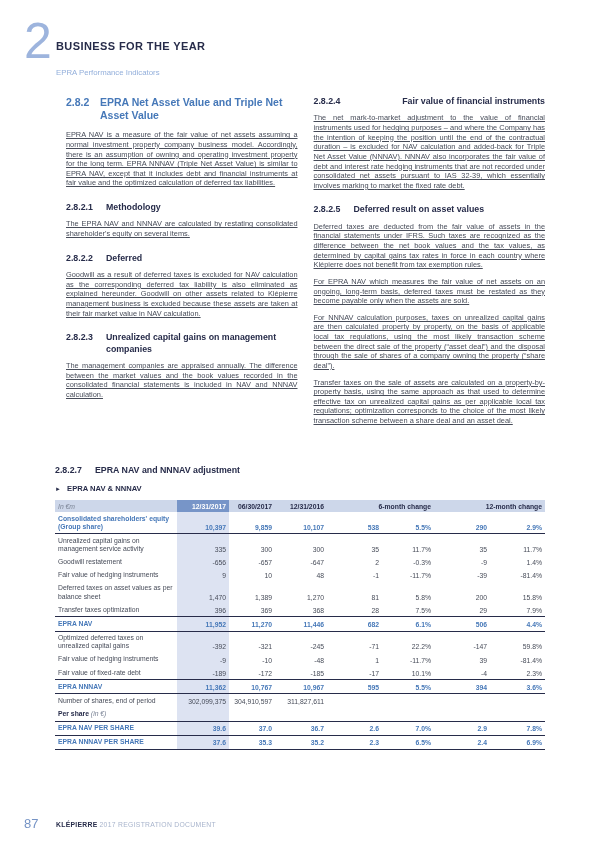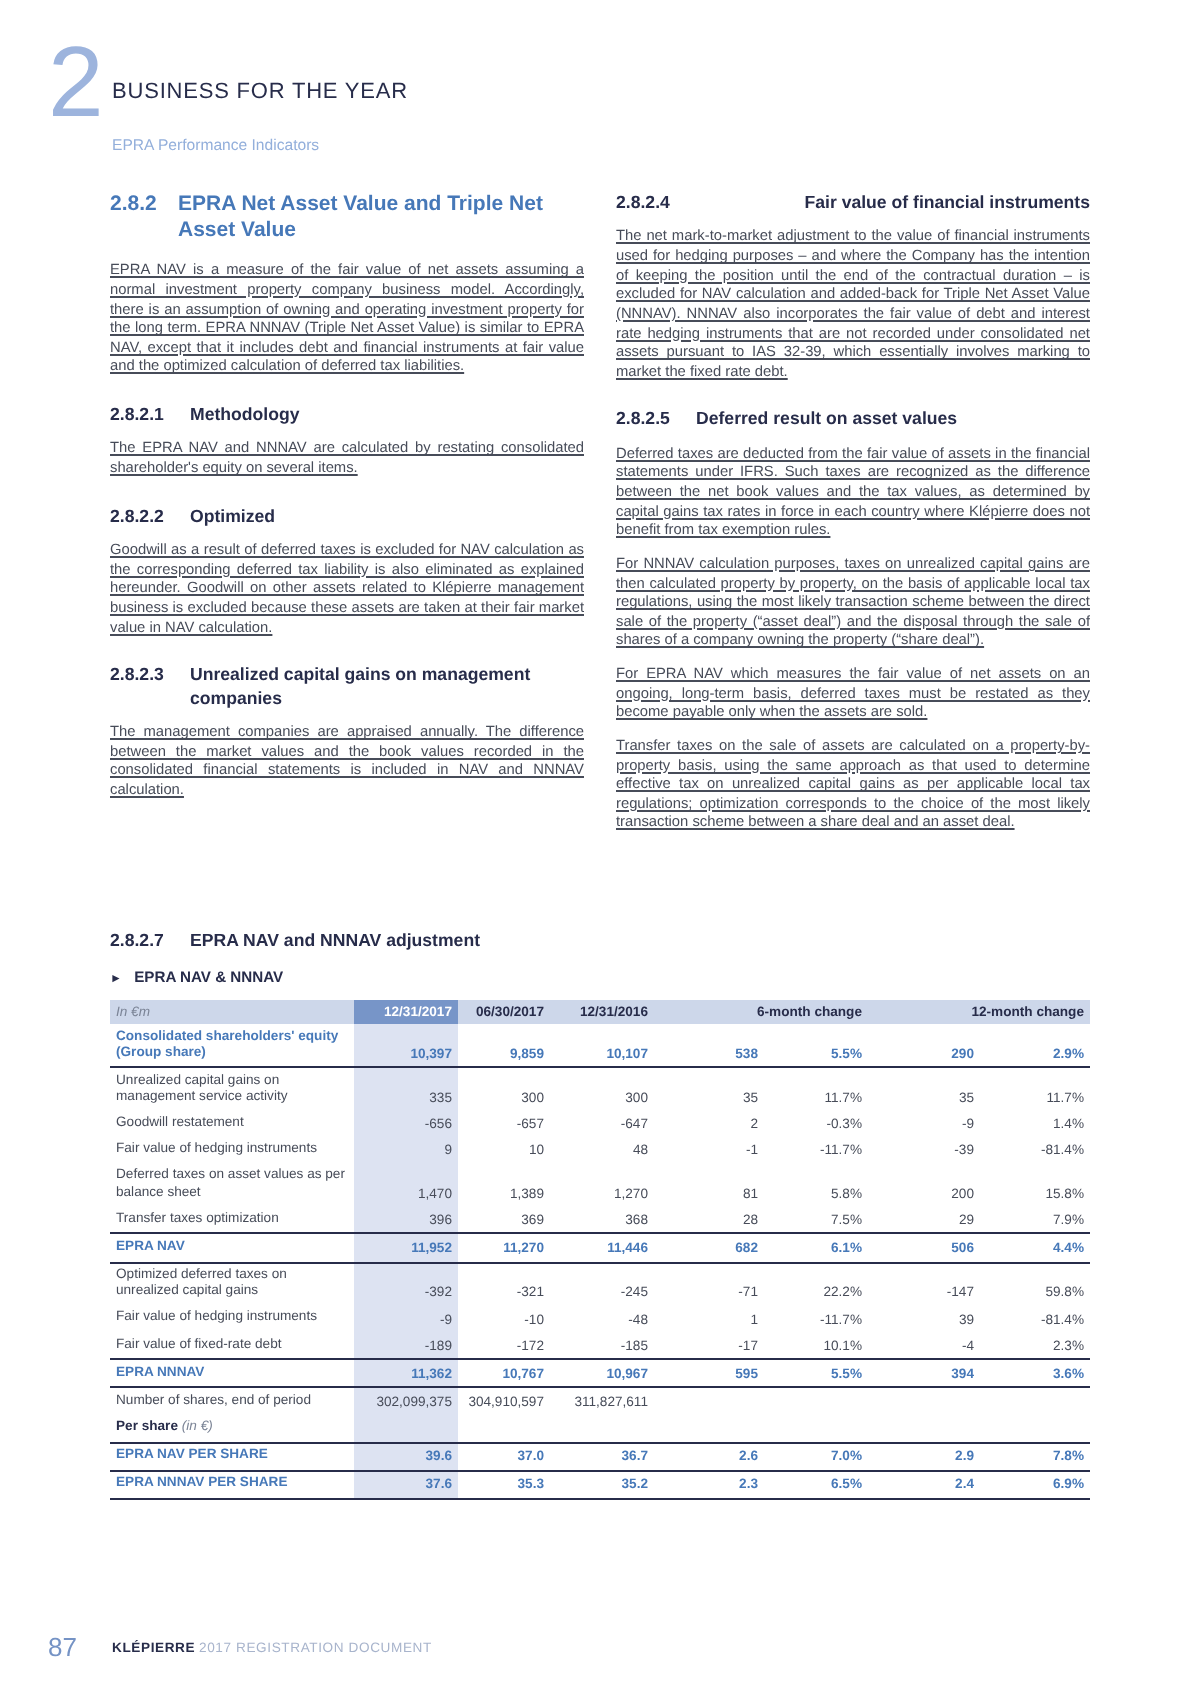--- a/index.html
+++ b/index.html
@@ -7,26 +7,26 @@
   .page {
     position:relative; width:600px; height:848px; background:#ffffff;
     font-family:"Liberation Sans", sans-serif; color:#474c59; overflow:hidden;
   }
   
   .chapter-num {
     position:absolute; left:24px; top:16px;
     font-size:50px; line-height:1; font-weight:200; color:#9db4dd;
   }
   .chapter-head { position:absolute; left:56px; top:40px; }
-  .chapter-title { font-size:11px; font-weight:normal; color:#272c4a; letter-spacing:.4px; }
+  .chapter-title { font-size:11px; font-weight:bold; color:#272c4a; letter-spacing:.4px; }
   .chapter-sub { font-size:7.8px; color:#93afdb; margin-top:16px; }
 
   
   .content { position:absolute; left:55px; top:96px; width:490px; }
-  .columns { display:flex; gap:16px; height:369px; overflow:hidden; }
+  .columns { display:flex; gap:16px; height:369px; overflow:hidden;margin-left:11px; }
   .col { width:237px; }
 
   .h-main { display:flex; color:#4678b8; font-size:10.5px; font-weight:bold;
             line-height:1.25; margin:0 0 8px; }
   .h-main .num { flex:0 0 34px; }
   .h-sub { display:flex; color:#272c4a; font-size:8.8px; font-weight:bold;
            line-height:1.3; margin:14px 0 6px; }
   .h-sub .num { flex:0 0 40px; }
   .h-first { margin-top:0;justify-content:space-between; }
   p.body { font-size:7.4px; line-height:1.3; text-align:justify; color:#474c59; margin:0 0 7px;text-decoration:underline; }
@@ -76,42 +76,42 @@
             <span>EPRA Net Asset Value and Triple Net Asset Value</span>
           </div>
           <p class="body">EPRA NAV is a measure of the fair value of net assets assuming a normal investment property company business model. Accordingly, there is an assumption of owning and operating investment property for the long term. EPRA NNNAV (Triple Net Asset Value) is similar to EPRA NAV, except that it includes debt and financial instruments at fair value and the optimized calculation of deferred tax liabilities.</p>
           <div class="h-sub">
             <span class="num">2.8.2.1</span>
             <span>Methodology</span>
           </div>
           <p class="body">The EPRA NAV and NNNAV are calculated by restating consolidated shareholder's equity on several items.</p>
           <div class="h-sub">
             <span class="num">2.8.2.2</span>
-            <span>Optimized</span>
+            <span>Deferred</span>
           </div>
           <p class="body">Goodwill as a result of deferred taxes is excluded for NAV calculation as the corresponding deferred tax liability is also eliminated as explained hereunder. Goodwill on other assets related to Klépierre management business is excluded because these assets are taken at their fair market value in NAV calculation.</p>
           <div class="h-sub">
             <span class="num">2.8.2.3</span>
             <span>Unrealized capital gains on management companies</span>
           </div>
           <p class="body">The management companies are appraised annually. The difference between the market values and the book values recorded in the consolidated financial statements is included in NAV and NNNAV calculation.</p>
         </div>
       <div class="col" id="col-right">
           <div class="h-sub h-first">
             <span class="num">2.8.2.4</span>
             <span>Fair value of financial instruments</span>
           </div>
           <p class="body">The net mark-to-market adjustment to the value of financial instruments used for hedging purposes – and where the Company has the intention of keeping the position until the end of the contractual duration – is excluded for NAV calculation and added-back for Triple Net Asset Value (NNNAV). NNNAV also incorporates the fair value of debt and interest rate hedging instruments that are not recorded under consolidated net assets pursuant to IAS 32-39, which essentially involves marking to market the fixed rate debt.</p>
           <div class="h-sub">
             <span class="num">2.8.2.5</span>
             <span>Deferred result on asset values</span>
           </div>
           <p class="body">Deferred taxes are deducted from the fair value of assets in the financial statements under IFRS. Such taxes are recognized as the difference between the net book values and the tax values, as determined by capital gains tax rates in force in each country where Klépierre does not benefit from tax exemption rules.</p>
+          <p class="body">For EPRA NAV which measures the fair value of net assets on an ongoing, long-term basis, deferred taxes must be restated as they become payable only when the assets are sold.</p>
           <p class="body">For NNNAV calculation purposes, taxes on unrealized capital gains are then calculated property by property, on the basis of applicable local tax regulations, using the most likely transaction scheme between the direct sale of the property (“asset deal”) and the disposal through the sale of shares of a company owning the property (“share deal”).</p>
-          <p class="body">For EPRA NAV which measures the fair value of net assets on an ongoing, long-term basis, deferred taxes must be restated as they become payable only when the assets are sold.</p>
           <p class="body">Transfer taxes on the sale of assets are calculated on a property-by-property basis, using the same approach as that used to determine effective tax on unrealized capital gains as per applicable local tax regulations; optimization corresponds to the choice of the most likely transaction scheme between a share deal and an asset deal.</p>
         </div>
     </div>
 
     <div class="tbl-title">
       <span class="num">2.8.2.7</span>
       <span>EPRA NAV and NNNAV adjustment</span>
     </div>
     <div class="tbl-sub">
       <span class="arrow">►</span>

